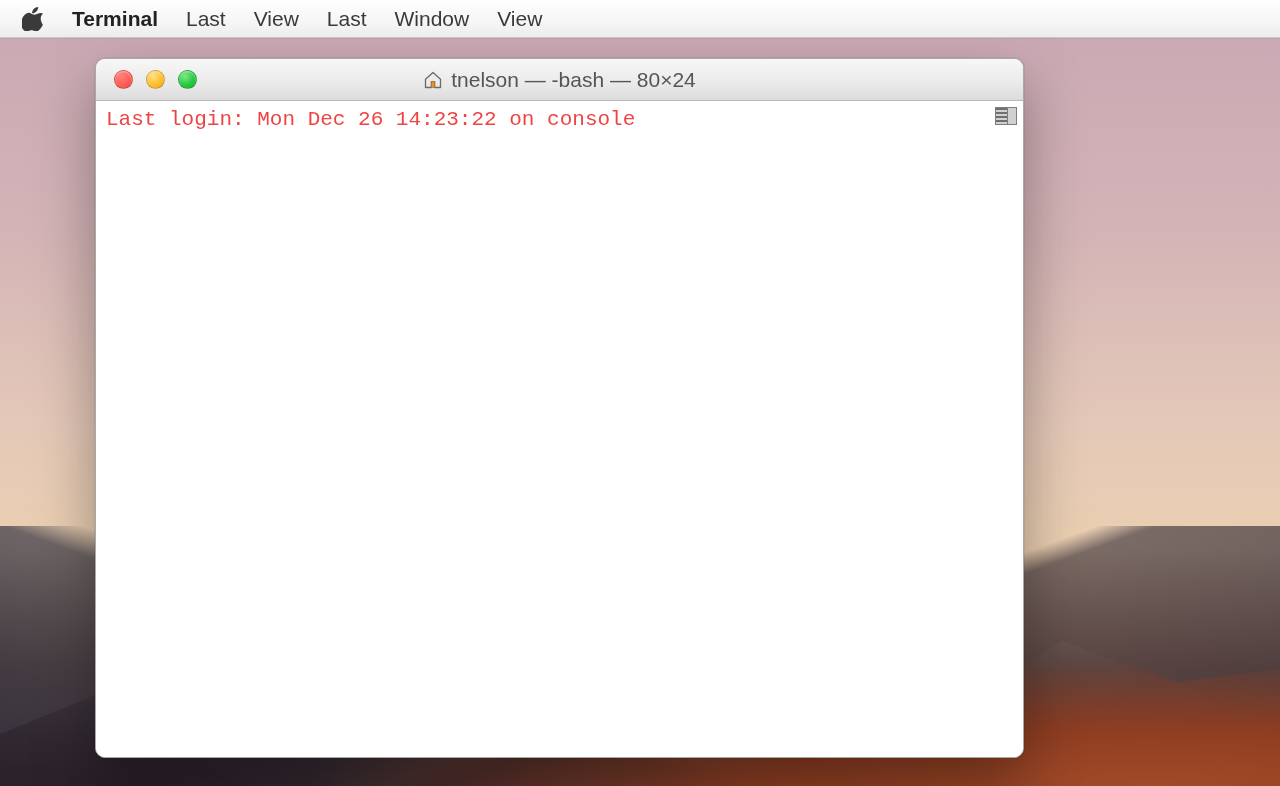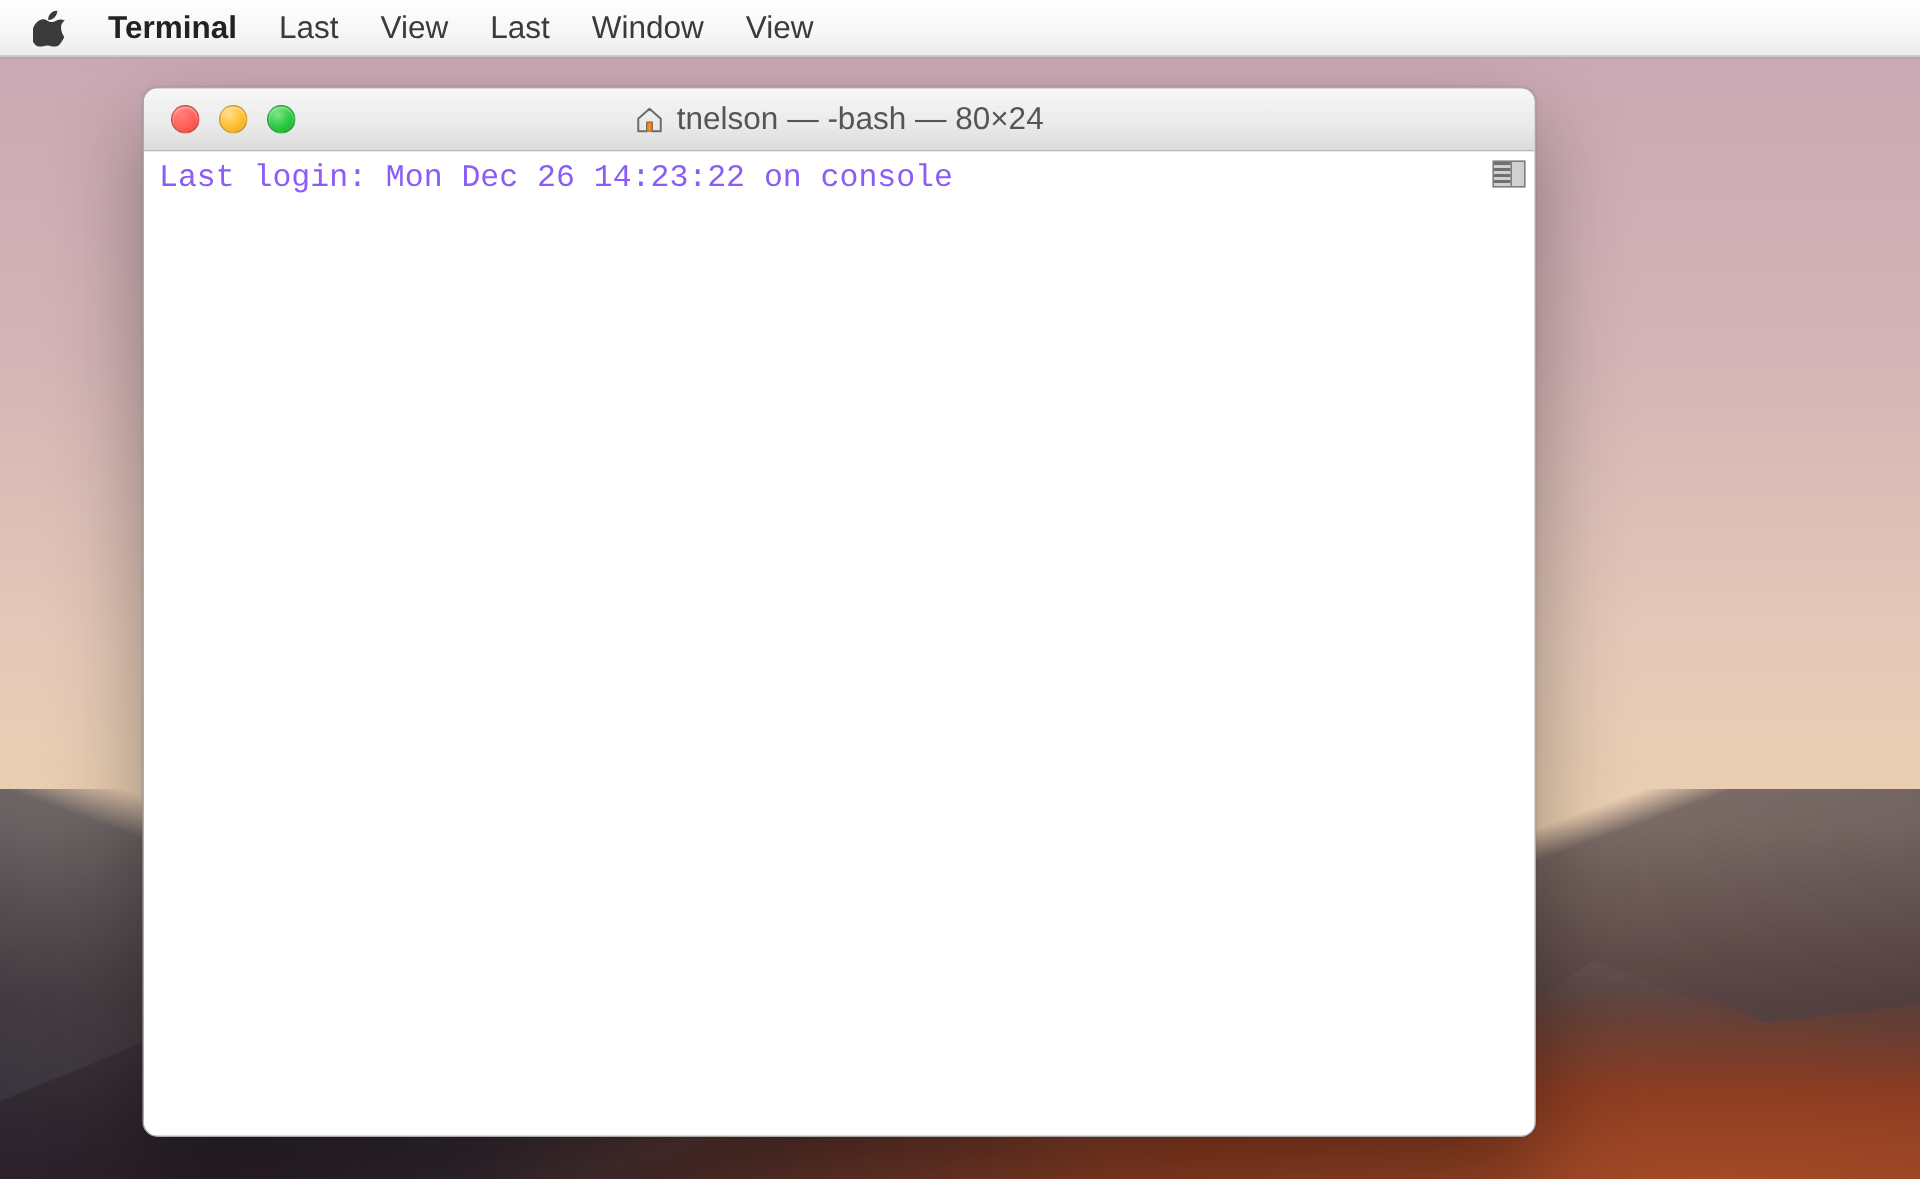--- a/index.html
+++ b/index.html
@@ -81,21 +81,21 @@
     }
     .title-center .title-label { pointer-events:none; }
     .home-icon { display:inline-flex; }
 
     .term-body {
       position: relative;
       flex: 1 1 auto;
       background: #ffffff;
       font-family: "Menlo","Courier New",monospace;
       font-size: 21px; line-height: 25px;
-      color:#8b5cf6; padding: 6px 10px;
+      color:#ef4444; padding: 6px 10px;
     }
     .term-line { white-space: pre; }
     .cursor-block { display:inline-block; width:11px; height:22px; background:#5b5b5b; vertical-align:text-bottom; margin-left:2px; }
 
     
     .pane-toggle {
       position:absolute; top:6px; right:6px;
       width:22px; height:18px; z-index:5;
       background:#d0d0d0; border:1px solid #7d7d7d;
       display:flex;

